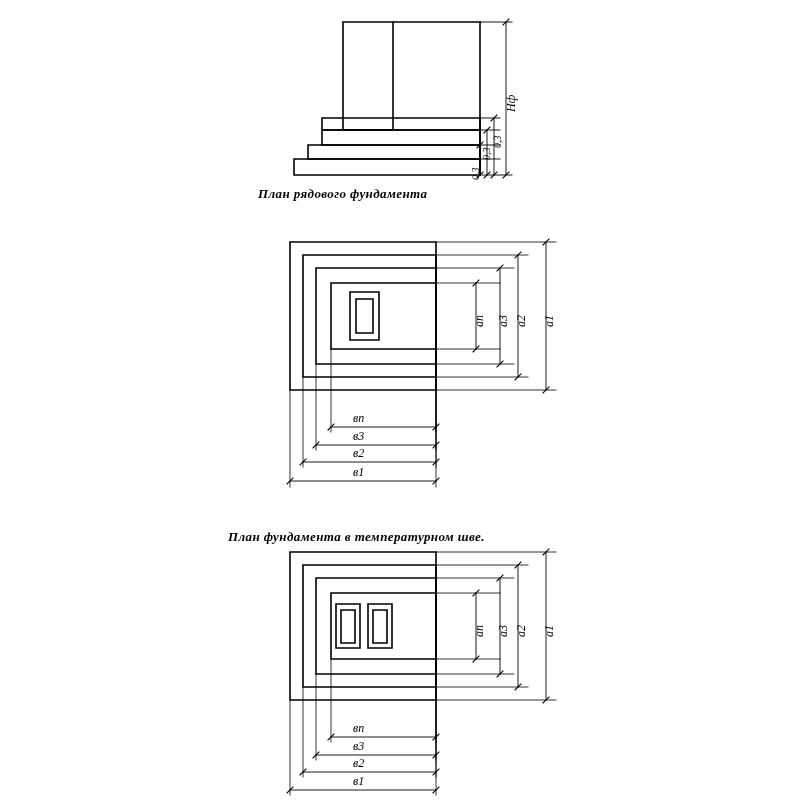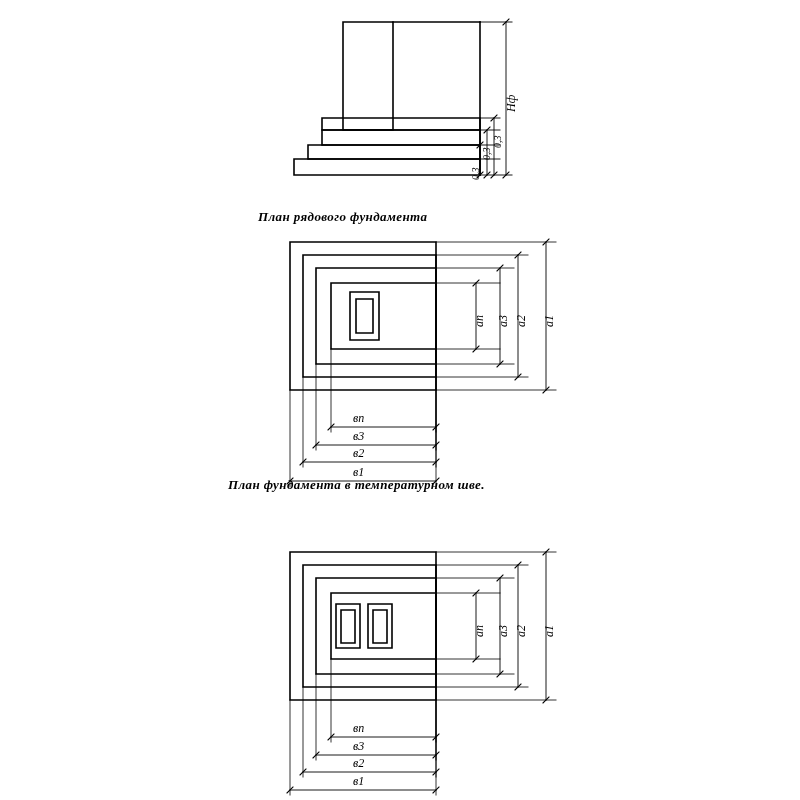--- a/index.html
+++ b/index.html
@@ -28,22 +28,22 @@
     height: 800px;
   }
   .cap {
     position: absolute;
     font-style: italic;
     font-weight: bold;
     font-size: 13px;
     white-space: nowrap;
     letter-spacing: 0.4px;
   }
-  #cap1 { left: 258px; top: 209px; }
-  #cap2 { left: 228px; top: 477px; text-align: center; }
+  #cap1 { left: 258px; top: 186px; }
+  #cap2 { left: 228px; top: 529px; text-align: center; }
   .dimlbl {
     position: absolute;
     font-style: italic;
     font-size: 12px;
     white-space: nowrap;
   }
   .vert {
     transform: rotate(-90deg);
     transform-origin: 0 0;
   }

